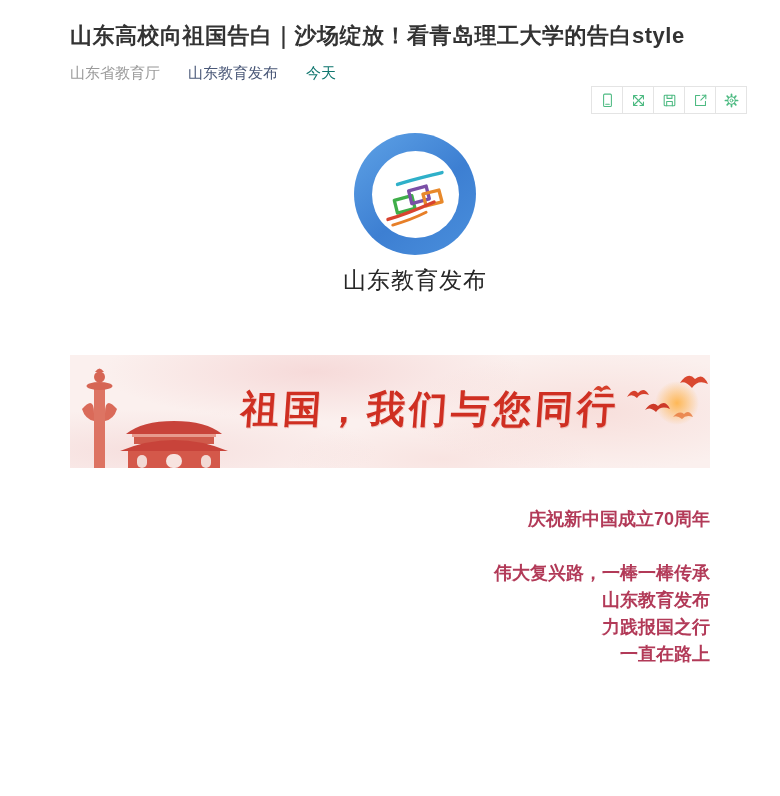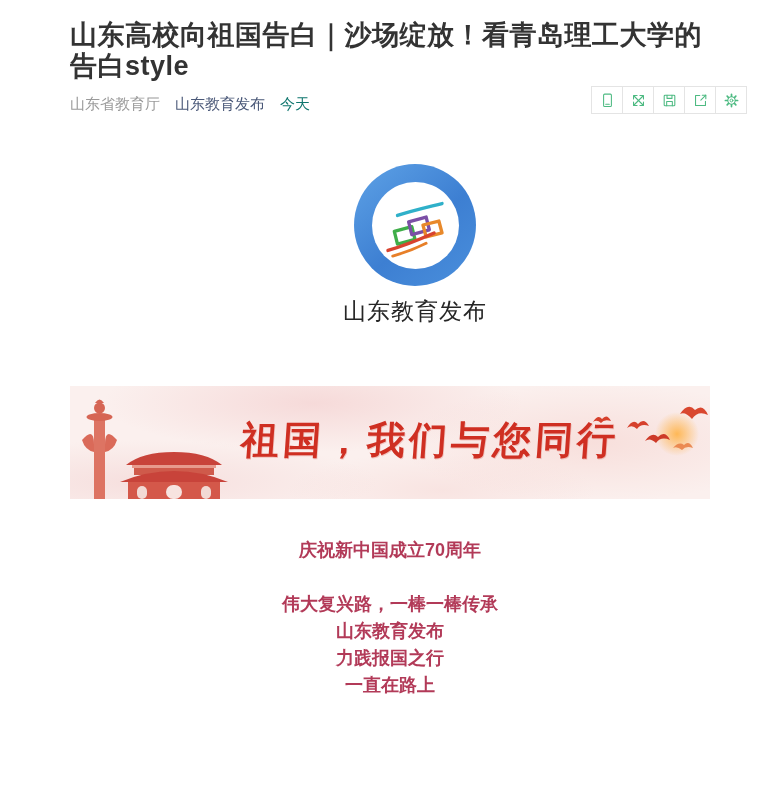--- a/index.html
+++ b/index.html
@@ -8,33 +8,33 @@
     width: 780px; height: 796px;
     background: #ffffff;
     font-family: "Liberation Sans", "DejaVu Sans", sans-serif;
     position: relative;
     overflow: hidden;
   }
   .content { padding: 20px 70px 0 70px; }
 
   .title {
     margin: 0;
-    font-size: 27px;
+    font-size: 22px;
     line-height: 31px;
     font-weight: 600;
     color: #333333;
     letter-spacing: 0.5px;
   }
 
   .byline {
     margin-top: 13px;
     font-size: 15px;
     display: flex;
     align-items: center;
-    gap: 15px;
+    gap: 28px;
     white-space: nowrap;
   }
   .byline .author { color: #9a9a9a; }
   .byline .account { color: #4a5878; font-weight: 500; cursor: pointer; }
   .byline .time { color: #0f766e; }
 
   .toolbar { position: absolute; top: 86px; right: 33px; display: flex; }
   .tb-btn {
     width: 32px; height: 28px;
     background: #ffffff;
@@ -100,20 +100,21 @@
   .banner .deco-birds { position: absolute; right: 0; top: 10px; }
 
   .body-text { margin-top: 38px; text-align: center; padding-bottom: 14px; }
   .body-text p {
     margin: 0;
     min-height: 27px;
     line-height: 27px;
     font-size: 18px;
     font-weight: 700;
     color: #b23a58;
+    text-align: right;
   }
 </style>
 </head>
 <body>
 
 <div class="content">
 
   <h1 class="title">山东高校向祖国告白｜沙场绽放！看青岛理工大学的告白style</h1>
 
   <div class="byline">

